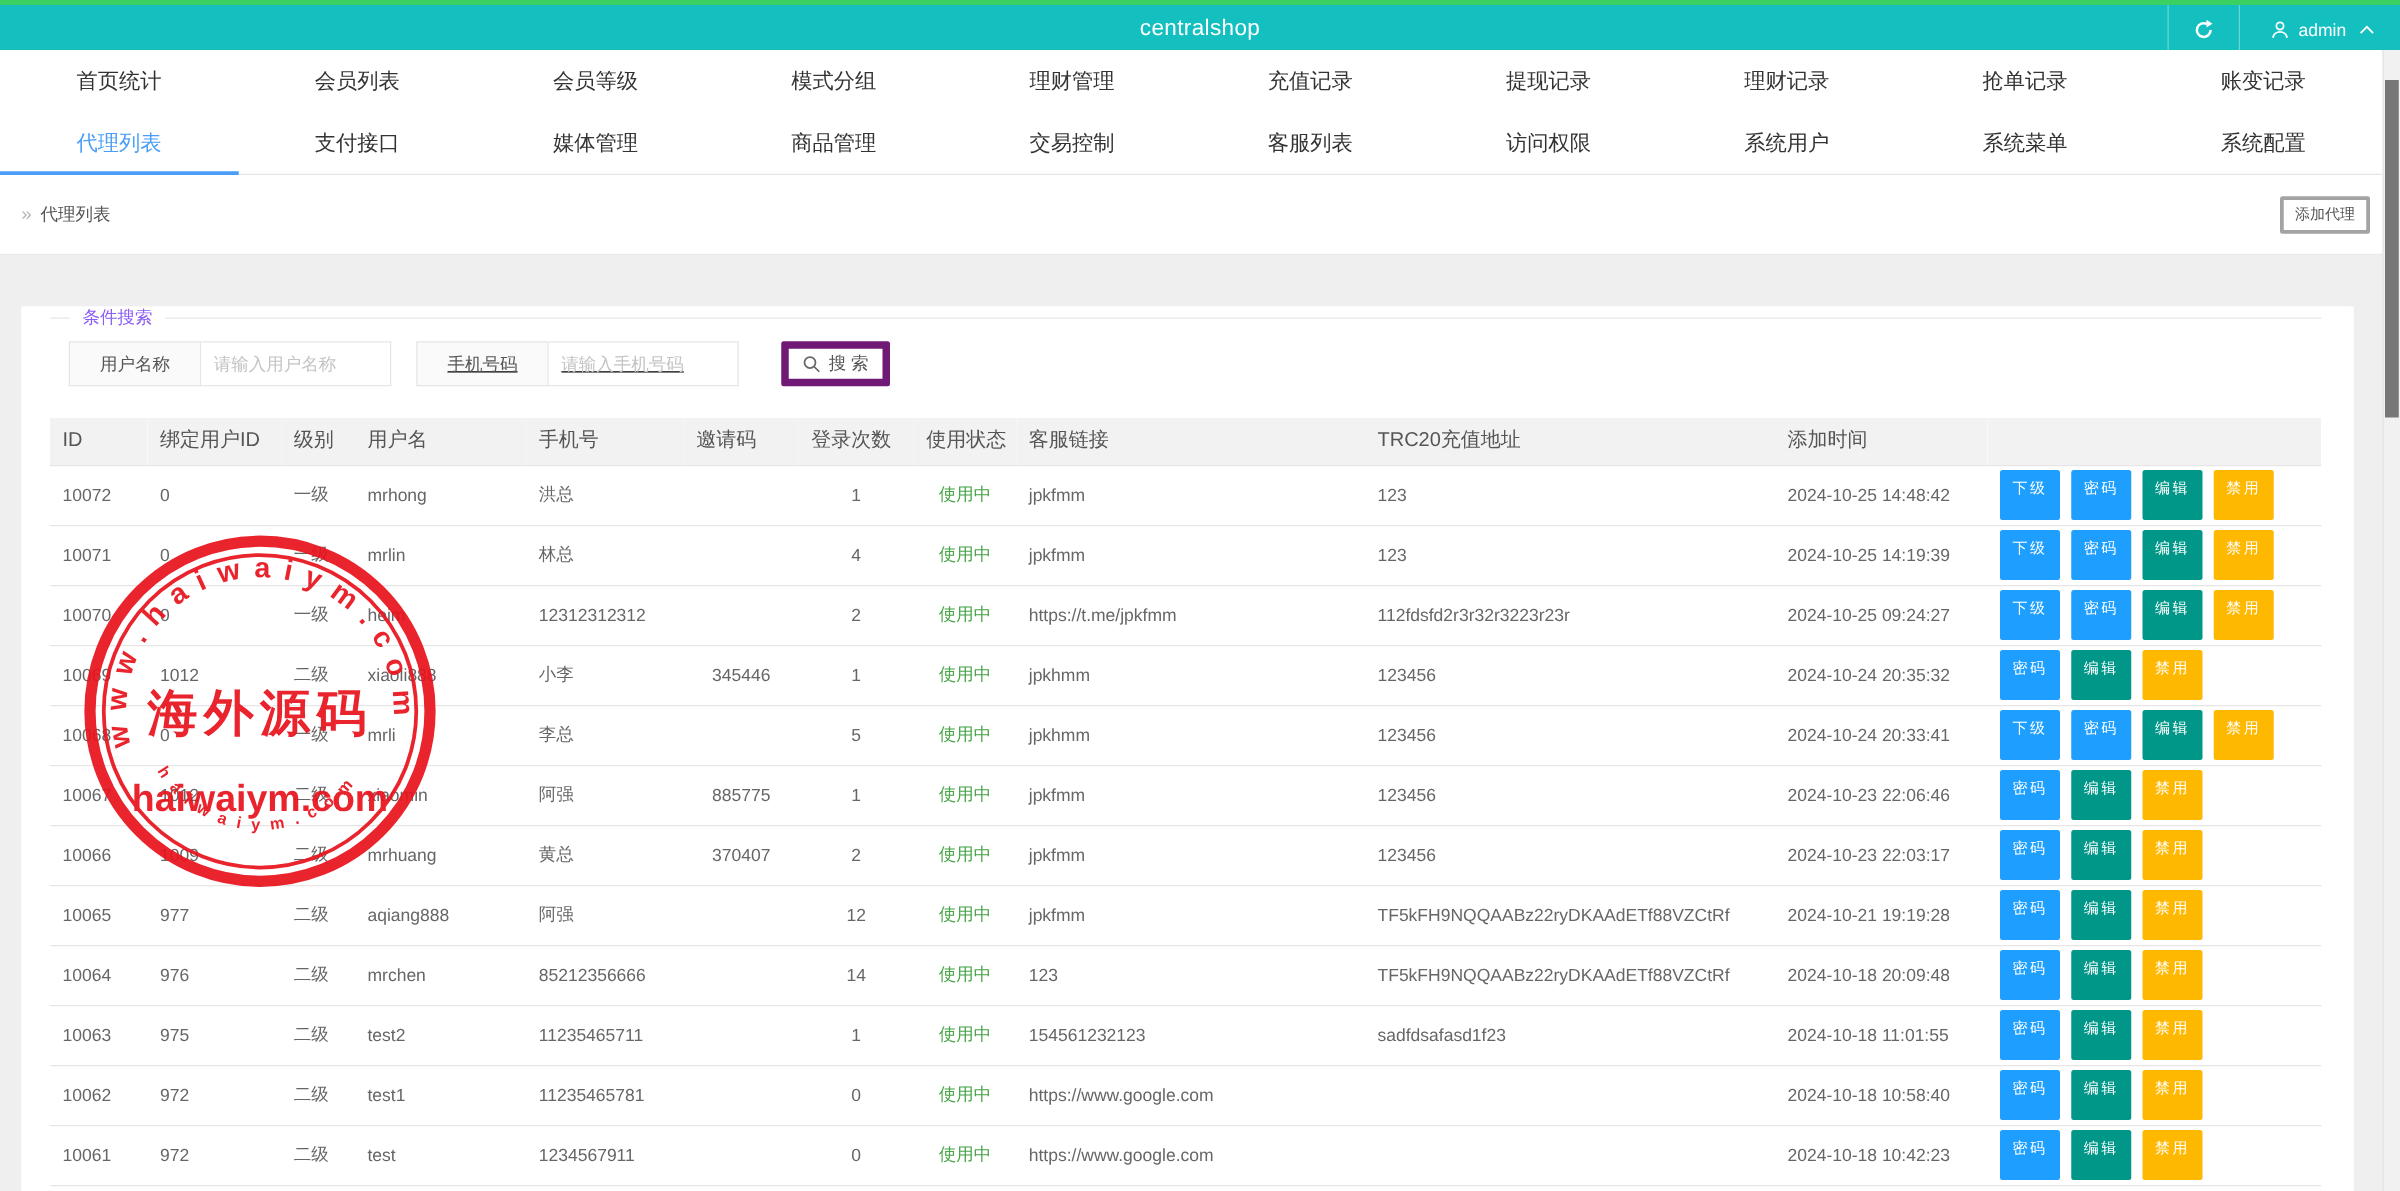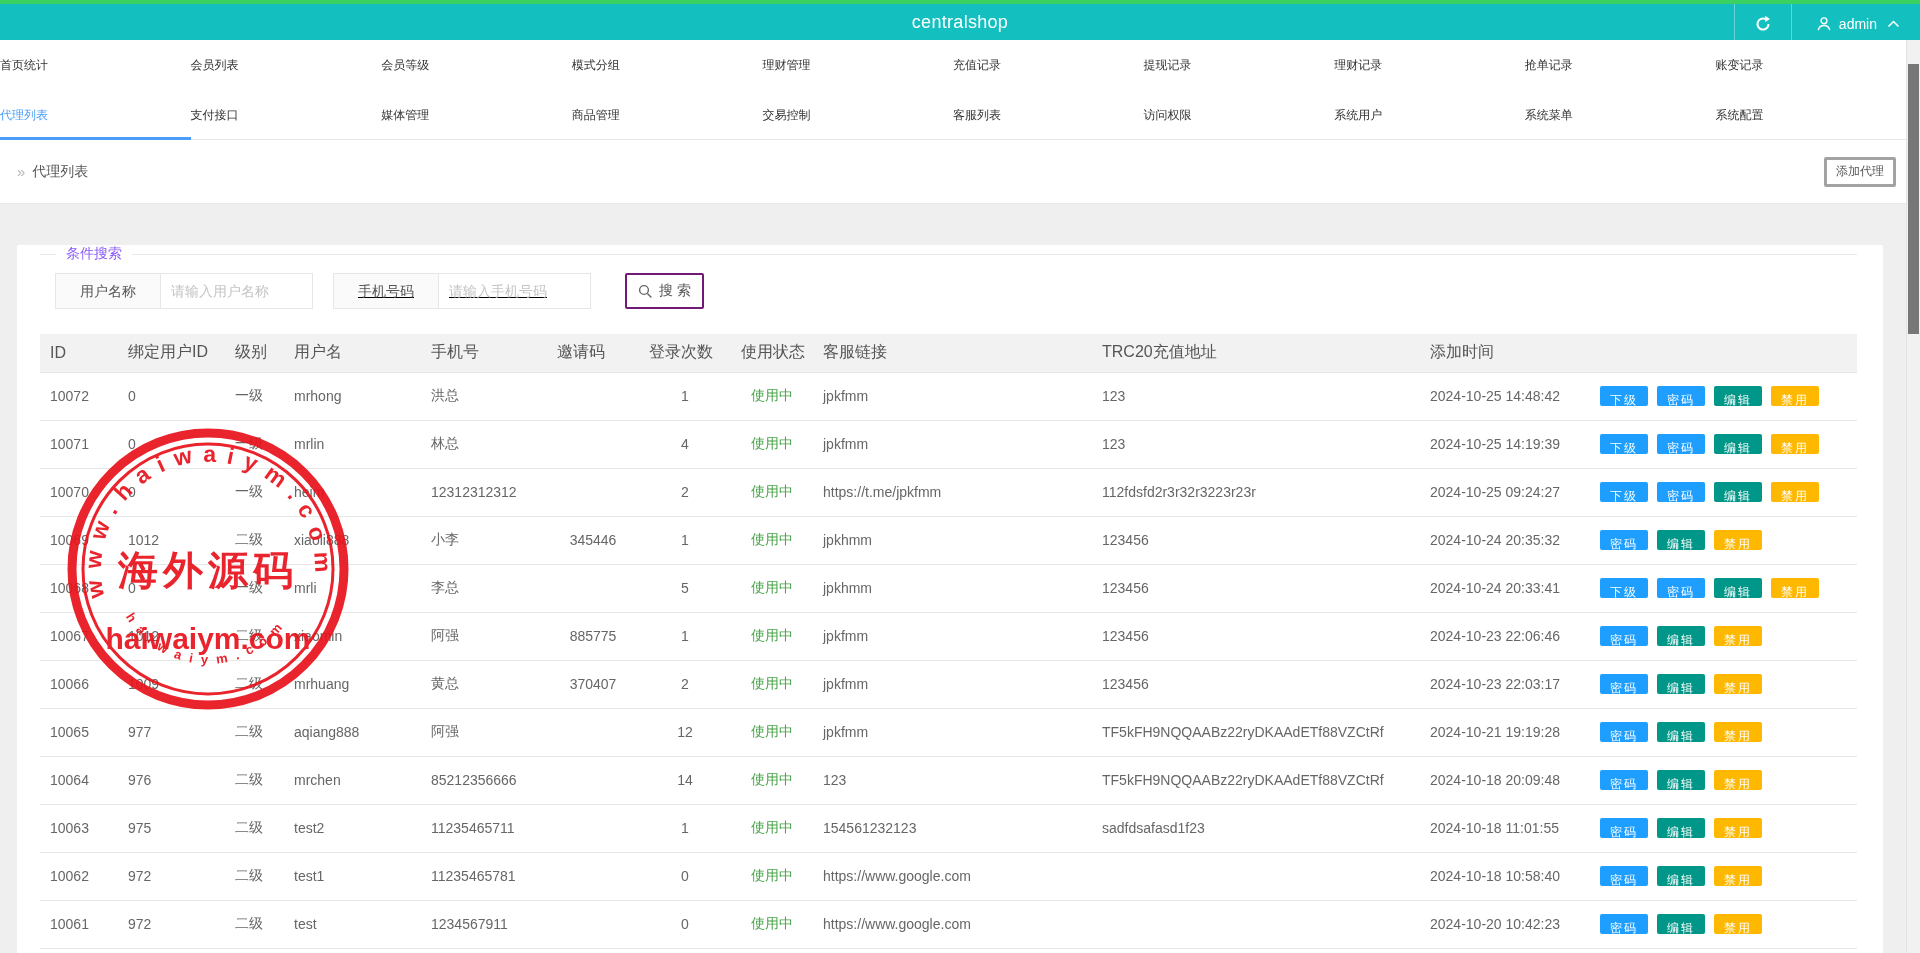--- a/index.html
+++ b/index.html
@@ -23,53 +23,53 @@
   .topbar-right{position:absolute;right:0;top:0;height:40px;display:flex;align-items:stretch;}
   .tb-divider{width:1px;background:rgba(255,255,255,.35);}
   .tb-refresh{width:56px;display:flex;align-items:center;justify-content:center;cursor:pointer;}
   .tb-user{display:flex;align-items:center;padding:0 20px 0 24px;color:#fff;font-size:14px;cursor:pointer;}
   .tb-user .uname{margin:0 10px 0 7px;}
 
   
   .nav{background:#fff;padding-right:14px;}
   .nav-row{display:grid;grid-template-columns:repeat(10,1fr);height:50px;line-height:50px;}
   .nav-row2{border-bottom:1px solid #E6E6E6;}
-  .nav-item{font-size:12px;color:#333;cursor:pointer;position:relative;height:50px;}
+  .nav-item{text-align:center;font-size:17px;color:#333;cursor:pointer;position:relative;height:50px;}
   .nav-item.active{color:var(--nav-active);}
   .nav-item.active::after{content:'';position:absolute;left:0;right:0;bottom:0;height:3px;background:var(--nav-active);}
 
   
   .crumbbar{height:64px;background:#fff;border-bottom:1px solid #E9E9E9;display:flex;align-items:center;justify-content:space-between;padding:0 24px 0 17px;}
   .crumb{display:flex;align-items:center;font-size:14px;color:#555;}
   .crumb-chev{color:#B5B5B5;font-size:15px;margin-right:7px;}
   .add-btn{height:30px;padding:0 9px;background:#fff;border:3px solid #a3a3a3;border-radius:2px;font-size:12px;color:#555;cursor:pointer;font-family:inherit;}
 
   
   .content{padding:15px 37px 0 17px;}
   .card{background:#fff;border-radius:2px;min-height:770px;padding:0 26px 20px 23px;}
   fieldset.search-field{border:none;border-top:1px solid #E8E8E8;margin:26px 0 0 0;padding:0;}
   fieldset.search-field legend{margin-left:16px;padding:0 10px;font-size:14px;color:#8b5cf6;}
   .search-row{display:flex;align-items:center;margin:10px 0 0 15px;}
   .inp-group{display:flex;height:36px;}
   .inp-group.g2{margin-left:20px;text-decoration:underline;}
   .inp-label{display:inline-block;height:36px;line-height:34px;padding:0 24px;border:1px solid #E6E6E6;background:#FAFAFA;color:#555;font-size:14px;white-space:nowrap;}
   .inp{height:36px;width:152px;border:1px solid #E6E6E6;border-left:none;padding:0 10px;font-size:14px;color:#333;outline:none;font-family:inherit;}
   .inp::placeholder{color:#C4C4C4;}
-  .search-btn{margin-left:34px;height:36px;padding:0 11px;background:#fff;border:2px solid #701a75;border-radius:2px;font-size:14px;color:#555;display:flex;align-items:center;gap:6px;cursor:pointer;font-family:inherit;}
+  .search-btn{margin-left:34px;height:36px;padding:0 11px;background:#fff;border:6px solid #701a75;border-radius:2px;font-size:14px;color:#555;display:flex;align-items:center;gap:6px;cursor:pointer;font-family:inherit;}
 
   
   table.agents{width:100%;margin-top:25px;border-collapse:collapse;table-layout:fixed;}
   table.agents th{background:#F2F2F2;height:38px;font-weight:normal;text-align:left;padding:0 10px;font-size:16px;color:#555;border-bottom:1px solid #E6E6E6;white-space:nowrap;overflow:hidden;}
   table.agents td{height:48px;border-bottom:1px solid #E6E6E6;padding:0 10px;font-size:14px;color:#666;white-space:nowrap;overflow:hidden;}
   td.c-invite,td.c-logins,td.c-status{text-align:center;}
   .w-id{width:78px}.w-bind_id{width:107px}.w-level{width:59px}.w-username{width:137px}.w-phone{width:126px}
   .w-invite{width:92px}.w-logins{width:92px}.w-status{width:82px}.w-service{width:279px}.w-trc20{width:328px}
   .w-created{width:170px}.w-actions{width:267px}
   .status-ok{color:var(--status-green);}
-  .row-btn{display:inline-block;height:20px;line-height:28px;padding:0 10px;margin-right:9px;border-radius:2px;color:#fff;font-size:12px;letter-spacing:2px;cursor:pointer;}
+  .row-btn{display:inline-block;height:40px;line-height:28px;padding:0 10px;margin-right:9px;border-radius:2px;color:#fff;font-size:12px;letter-spacing:2px;cursor:pointer;}
   .row-btn.blue{background:var(--button-blue);}
   .row-btn.green{background:var(--button-green);}
   .row-btn.yellow{background:var(--button-yellow);}
 
   
   .scrollbar{position:absolute;top:40px;right:0;bottom:0;width:14px;background:#F1F1F1;border-left:1px solid #E3E3E3;z-index:40;}
   .scroll-thumb{position:absolute;top:24px;left:1px;right:1px;height:270px;background:#777;}
 
   
   .stamp{position:absolute;left:58px;top:419px;width:300px;height:300px;z-index:50;pointer-events:none;opacity:.92;}
@@ -354,21 +354,21 @@
               <td class="c-id">10061</td>
               <td class="c-bind_id">972</td>
               <td class="c-level">二级</td>
               <td class="c-username">test</td>
               <td class="c-phone">1234567911</td>
               <td class="c-invite"></td>
               <td class="c-logins">0</td>
               <td class="c-status"><span class="status-ok">使用中</span></td>
               <td class="c-service">https://www.google.com</td>
               <td class="c-trc20"></td>
-              <td class="c-created">2024-10-20 10:42:23</td>
+              <td class="c-created">2024-10-18 10:42:23</td>
               <td class="c-actions"><a class="row-btn blue">密码</a><a class="row-btn green">编辑</a><a class="row-btn yellow">禁用</a></td>
             </tr>
           </tbody>
       </table>
 
     </div>
   </div>
 
   <div class="scrollbar">
     <div class="scroll-thumb"></div>

